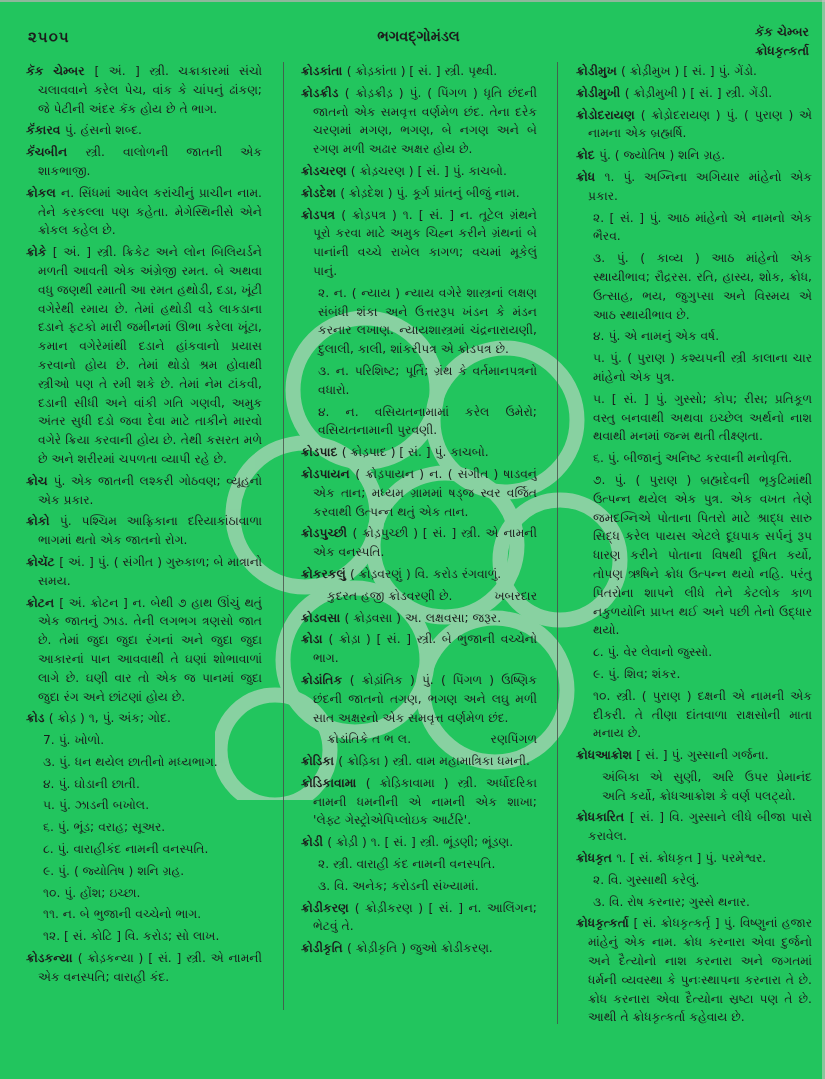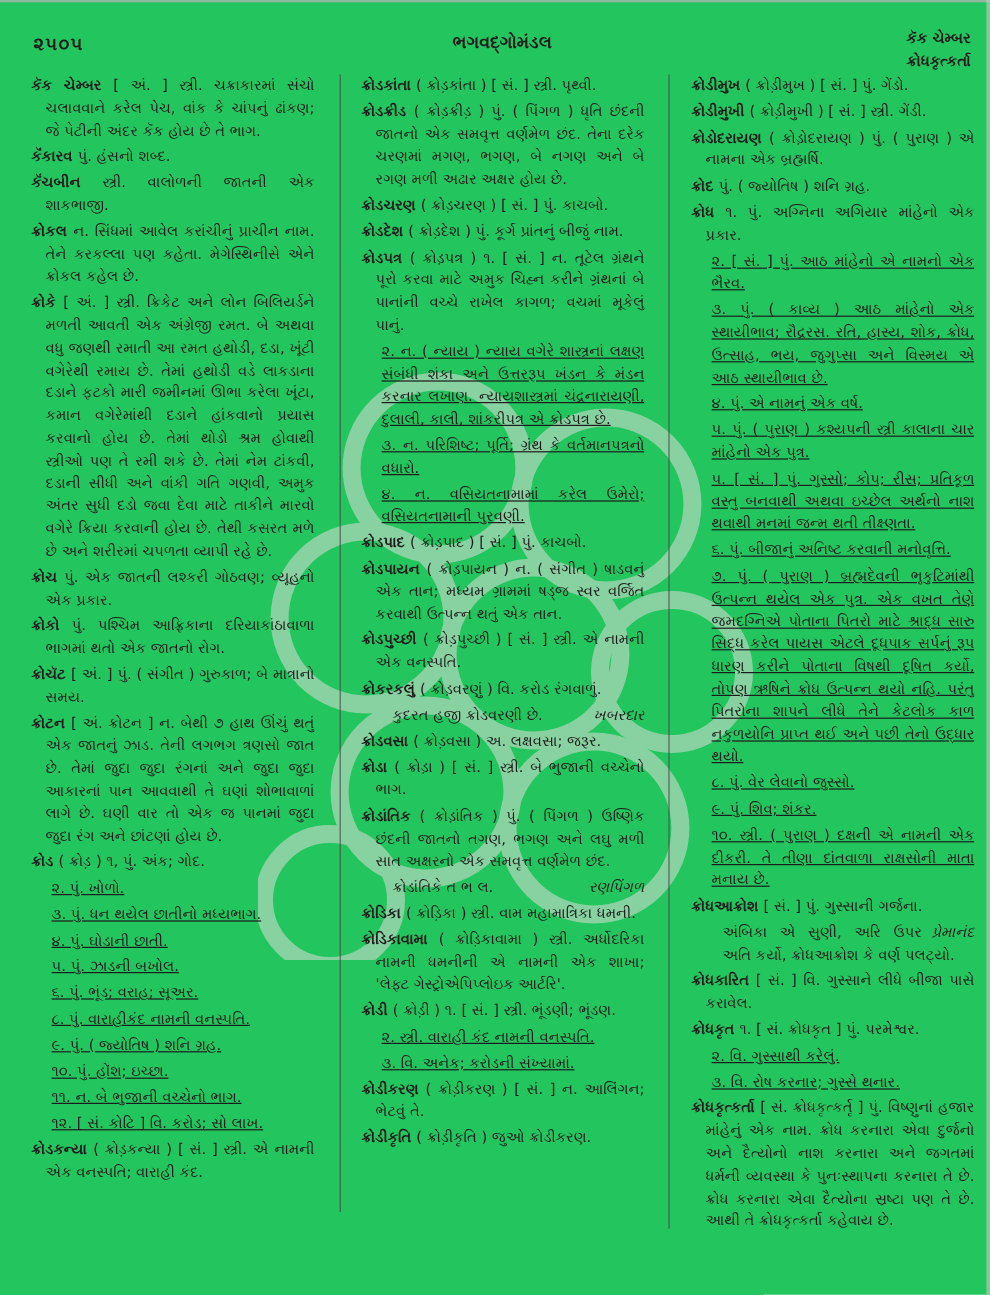--- a/index.html
+++ b/index.html
@@ -24,24 +24,24 @@
 
   .columns {
     position:absolute; top:62px; left:26px; right:13px; bottom:38px;
     display:grid; grid-template-columns:1fr 1fr 1fr; column-gap:24px;
     overflow:hidden;
     gap:39px;
   }
   .column { overflow:hidden; font-size:12.3px; line-height:18.8px; text-align:justify; }
   .column p { margin:0 0 3px 0; }
   .entry { padding-left:12px; text-indent:-12px; }
-  .sense { padding-left:17px; text-indent:0;text-decoration:underline; }
+  .sense { padding-left:17px; text-indent:0; }
   .entry b { font-weight:bold; }
   .quote { padding-left:26px; margin:0 0 3px 0; }
-  .quote-source { float:right; padding-left:8px;font-style:italic; }
+  .quote-source { float:right; padding-left:8px; }
   .col-sep { position:absolute; width:1px; background:#4a4a48; opacity:.8; }
   #sep1 { left:283px; top:62px; height:948px; }
   #sep2 { left:557px; top:62px; height:962px; }
 </style>
 </head>
 <body>
 
 <div class="page">
   <div class="scan-edge-top"></div>
   <div class="scan-edge-right"></div>
@@ -76,21 +76,21 @@
         <p class="entry"><b>કૅક ચેમ્બર </b>[ અં. ] સ્ત્રી. ચક્રાકારમાં સંચો ચલાવવાને કરેલ પેચ, વાંક કે ચાંપનું ઢાંકણ; જે પેટીની અંદર કૅક હોય છે તે ભાગ.</p>
         <p class="entry"><b>કૅંકારવ </b>પું. હંસનો શબ્દ.</p>
         <p class="entry"><b>કૅંચબીન </b>સ્ત્રી. વાલોળની જાતની એક શાકભાજી.</p>
         <p class="entry"><b>ક્રોકલ </b>ન. સિંધમાં આવેલ કરાંચીનું પ્રાચીન નામ. તેને કરકલ્લા પણ કહેતા. મેગેસ્થિનીસે એને ક્રોકલ કહેલ છે.</p>
         <p class="entry"><b>ક્રોકે </b>[ અં. ] સ્ત્રી. ક્રિકેટ અને લોન બિલિયર્ડને મળતી આવતી એક અંગ્રેજી રમત. બે અથવા વધુ જણથી રમાતી આ રમત હથોડી, દડા, ખૂંટી વગેરેથી રમાય છે. તેમાં હથોડી વડે લાકડાના દડાને ફટકો મારી જમીનમાં ઊભા કરેલા ખૂંટા, કમાન વગેરેમાંથી દડાને હાંકવાનો પ્રયાસ કરવાનો હોય છે. તેમાં થોડો શ્રમ હોવાથી સ્ત્રીઓ પણ તે રમી શકે છે. તેમાં નેમ ટાંકવી, દડાની સીધી અને વાંકી ગતિ ગણવી, અમુક અંતર સુધી દડો જવા દેવા માટે તાકીને મારવો વગેરે ક્રિયા કરવાની હોય છે. તેથી કસરત મળે છે અને શરીરમાં ચપળતા વ્યાપી રહે છે.</p>
         <p class="entry"><b>ક્રોચ </b>પું. એક જાતની લશ્કરી ગોઠવણ; વ્યૂહનો એક પ્રકાર.</p>
         <p class="entry"><b>ક્રોકો </b>પું. પશ્ચિમ આફ્રિકાના દરિયાકાંઠાવાળા ભાગમાં થતો એક જાતનો રોગ.</p>
         <p class="entry"><b>ક્રોચૅટ </b>[ અં. ] પું. ( સંગીત ) ગુરુકાળ; બે માત્રાનો સમય.</p>
         <p class="entry"><b>ક્રોટન </b>[ અં. ક્રોટન ] ન. બેથી ૭ હાથ ઊંચું થતું એક જાતનું ઝાડ. તેની લગભગ ત્રણસો જાત છે. તેમાં જુદા જુદા રંગનાં અને જુદા જુદા આકારનાં પાન આવવાથી તે ઘણાં શોભાવાળાં લાગે છે. ઘણી વાર તો એક જ પાનમાં જુદા જુદા રંગ અને છાંટણાં હોય છે.</p>
         <p class="entry"><b>ક્રોડ </b>( ક્રોડ઼ ) ૧, પું. અંક; ગોદ.</p>
-        <p class="sense">૨. પું. ખોળો.</p>
+        <p class="sense">7. પું. ખોળો.</p>
         <p class="sense">૩. પું. ધન થયેલ છાતીનો મધ્યભાગ.</p>
         <p class="sense">૪. પું. ઘોડાની છાતી.</p>
         <p class="sense">૫. પું. ઝાડની બખોલ.</p>
         <p class="sense">૬. પું. ભૂંડ; વરાહ; સૂઅર.</p>
         <p class="sense">૮. પું. વારાહીકંદ નામની વનસ્પતિ.</p>
         <p class="sense">૯. પું. ( જ્યોતિષ ) શનિ ગ્રહ.</p>
         <p class="sense">૧૦. પું. હોંશ; ઇચ્છા.</p>
         <p class="sense">૧૧. ન. બે ભુજાની વચ્ચેનો ભાગ.</p>
         <p class="sense">૧૨. [ સં. કોટિ ] વિ. કરોડ; સો લાખ.</p>
         <p class="entry"><b>ક્રોડકન્યા </b>( ક્રોડ઼કન્યા ) [ સં. ] સ્ત્રી. એ નામની એક વનસ્પતિ; વારાહી કંદ.</p>

